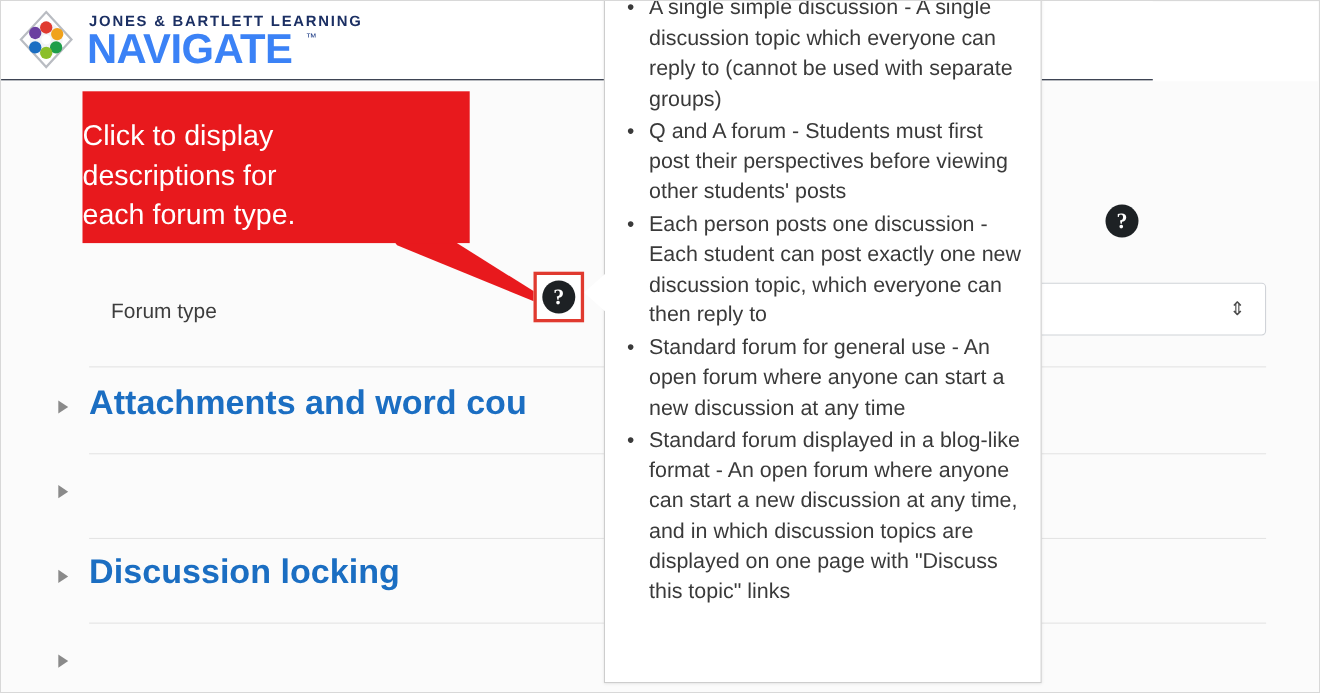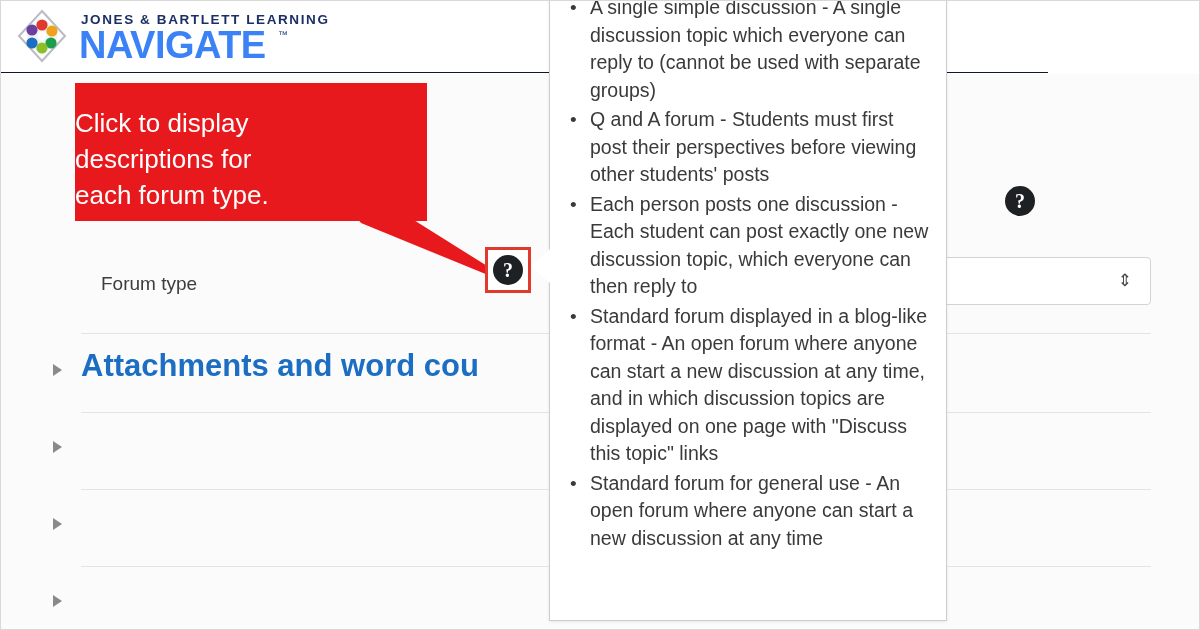--- a/index.html
+++ b/index.html
@@ -307,20 +307,21 @@
       <div class="section-caret"></div>
       <div class="section-title">Attachments and word cou</div>
     </div>
 
     <div class="section-row" style="top:339px;">
       <div class="section-caret"></div>
     </div>
 
     <div class="section-row" style="top:416px;">
       <div class="section-caret"></div>
+      <div class="section-title">Discussion locking</div>
     </div>
 
     <div class="section-row" style="top:493px; border-bottom:none;">
       <div class="section-caret"></div>
     </div>
   </div>
 
   <svg class="callout-tail" viewBox="0 0 230 150">
     <polygon points="6,2 226,140 60,72" fill="#e8191d"></polygon>
   </svg>
@@ -336,19 +337,19 @@
   </div>
 
   <div class="tooltip-arrow"></div>
 
   <div class="tooltip">
     <div class="tip-inner">
       <ul>
         <li>A single simple discussion - A single discussion topic which everyone can reply to (cannot be used with separate groups)</li>
         <li>Q and A forum - Students must first post their perspectives before viewing other students' posts</li>
         <li>Each person posts one discussion - Each student can post exactly one new discussion topic, which everyone can then reply to</li>
+        <li>Standard forum for general use - An open forum where anyone can start a new discussion at any time</li>
         <li>Standard forum displayed in a blog-like format - An open forum where anyone can start a new discussion at any time, and in which discussion topics are displayed on one page with "Discuss this topic" links</li>
-        <li>Standard forum for general use - An open forum where anyone can start a new discussion at any time</li>
       </ul>
     </div>
   </div>
 
 </div>
 
 </body></html>

